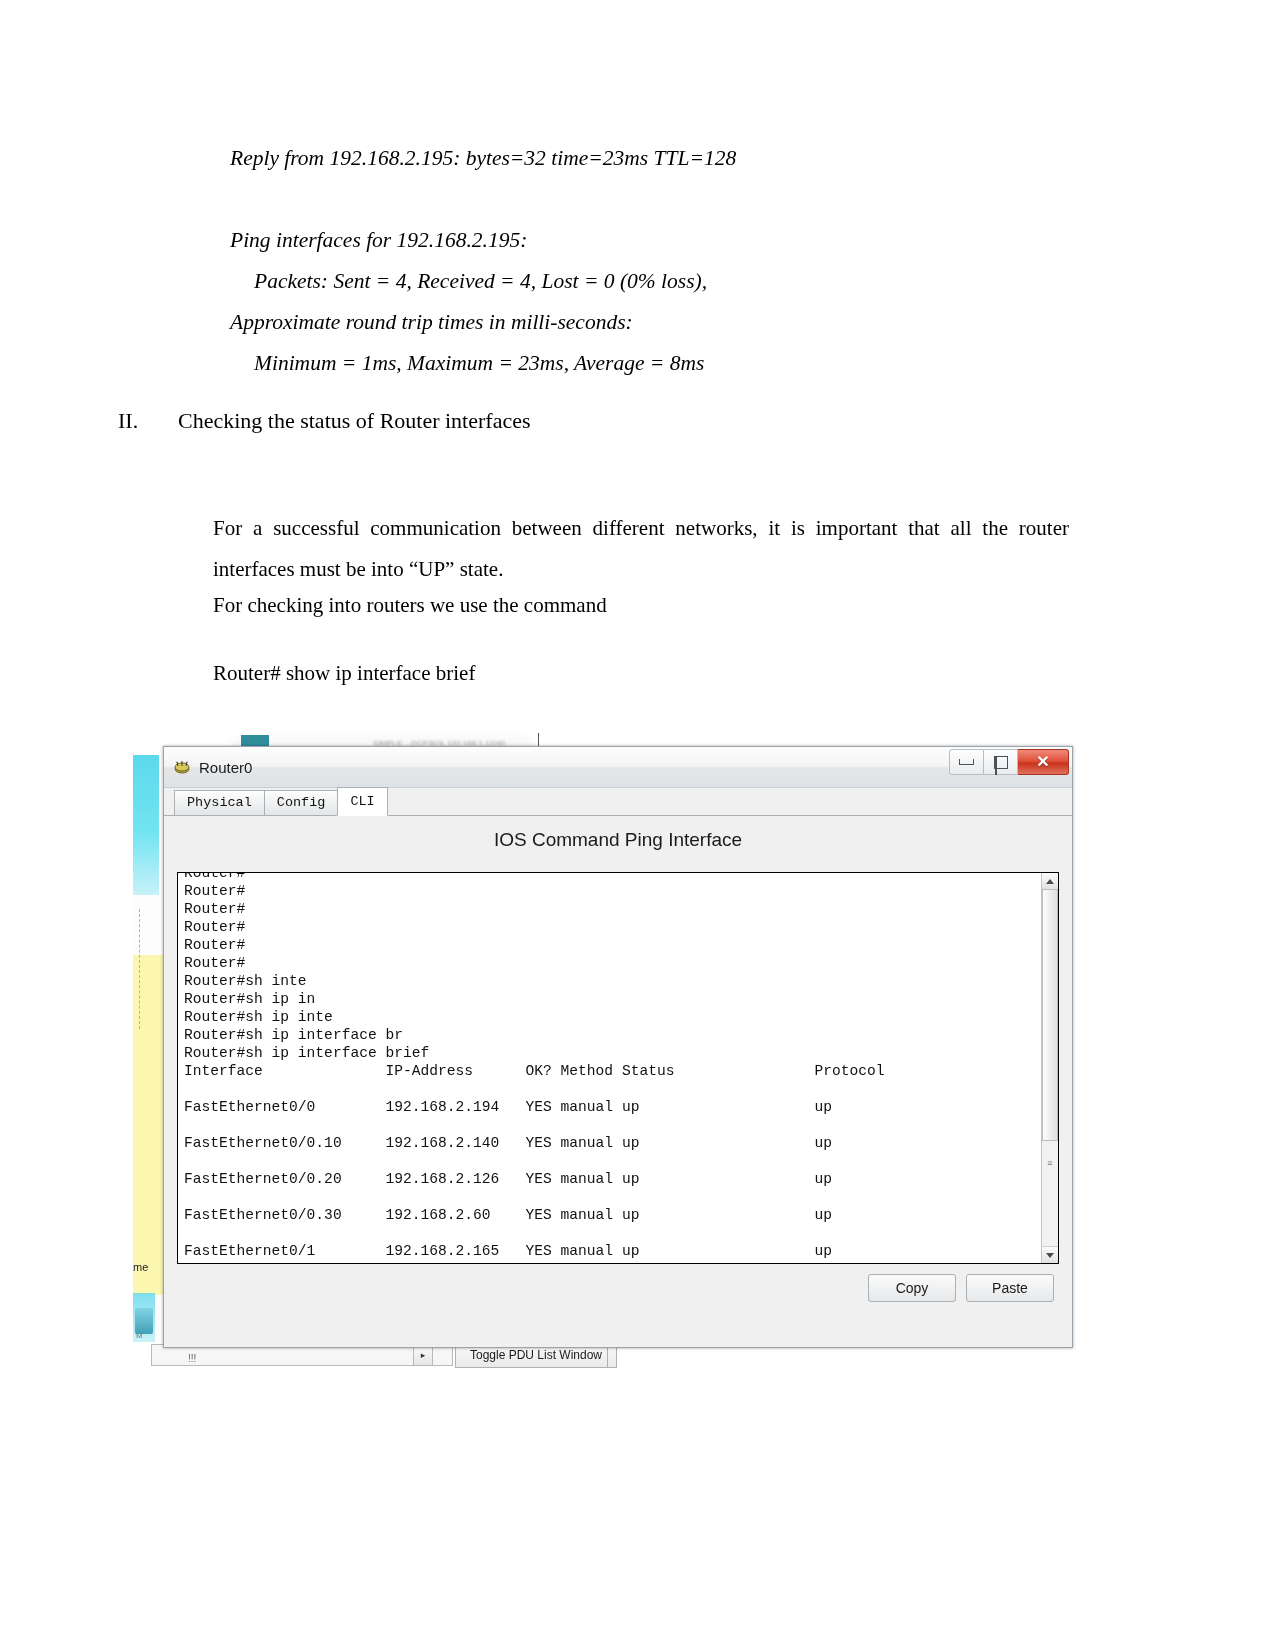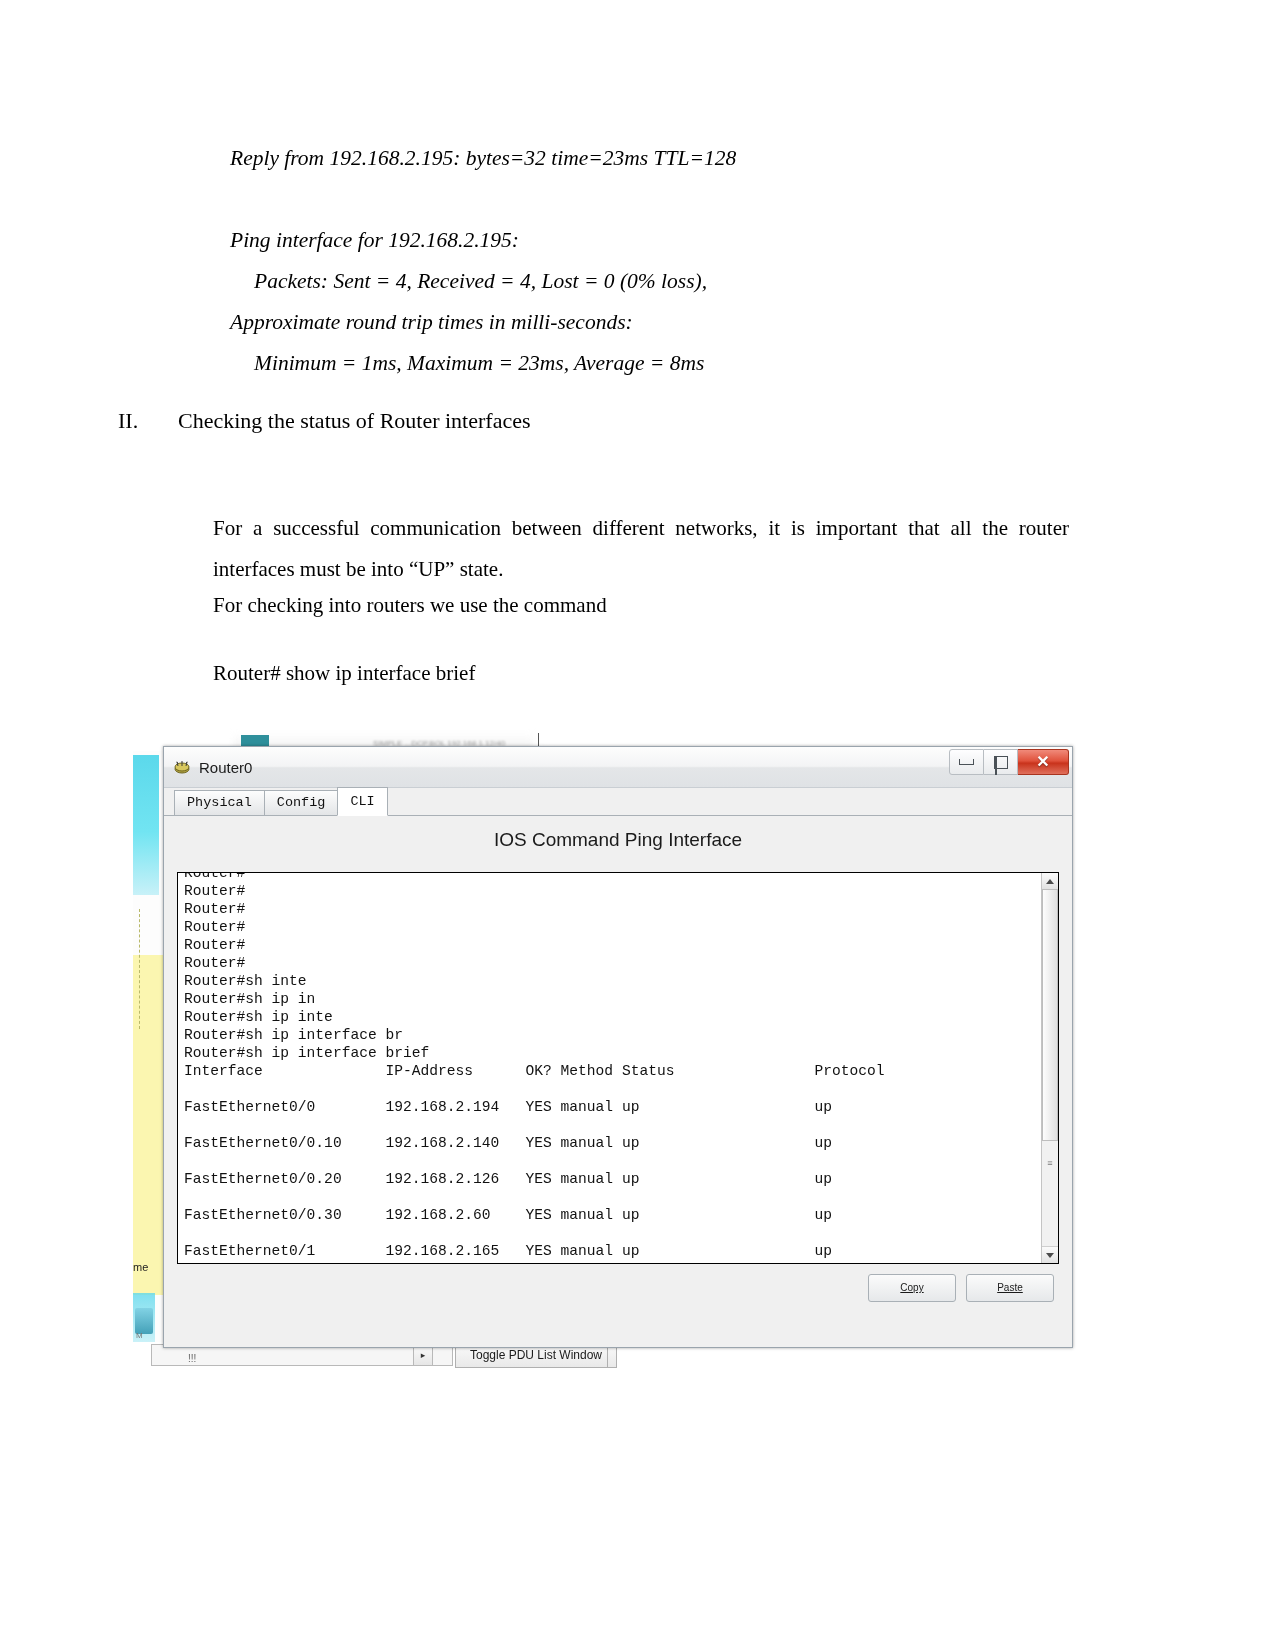--- a/index.html
+++ b/index.html
@@ -408,35 +408,34 @@
     top: 458px;
     display: flex;
     gap: 10px;
   }
   .tbtn {
     width: 86px; height: 26px;
     border: 1px solid #a9b0b6;
     border-radius: 3px;
     background: linear-gradient(180deg,#fbfbfb,#e6e8ea);
     font-family: "Liberation Sans", sans-serif;
-    font-size: 10px;
+    font-size: 14px;
     color: #1a1a1a;
     text-align: center;
     line-height: 26px;
-    text-decoration: underline;
   }
 </style>
 </head>
 <body>
 
 <div class="doc">
 
   <div class="ping-block">
     <div class="ping-line">Reply from 192.168.2.195: bytes=32 time=23ms TTL=128</div>
-    <div class="ping-line gap">Ping interface for 192.168.2.195:</div>
+    <div class="ping-line gap">Ping interfaces for 192.168.2.195:</div>
     <div class="ping-line indent1">Packets: Sent = 4, Received = 4, Lost = 0 (0% loss),</div>
     <div class="ping-line">Approximate round trip times in milli-seconds:</div>
     <div class="ping-line indent1">Minimum = 1ms, Maximum = 23ms, Average = 8ms</div>
   </div>
 
   <div class="section-heading">
     <span class="section-num">II.</span>
     <span class="section-title">Checking the status of Router interfaces</span>
   </div>
 

